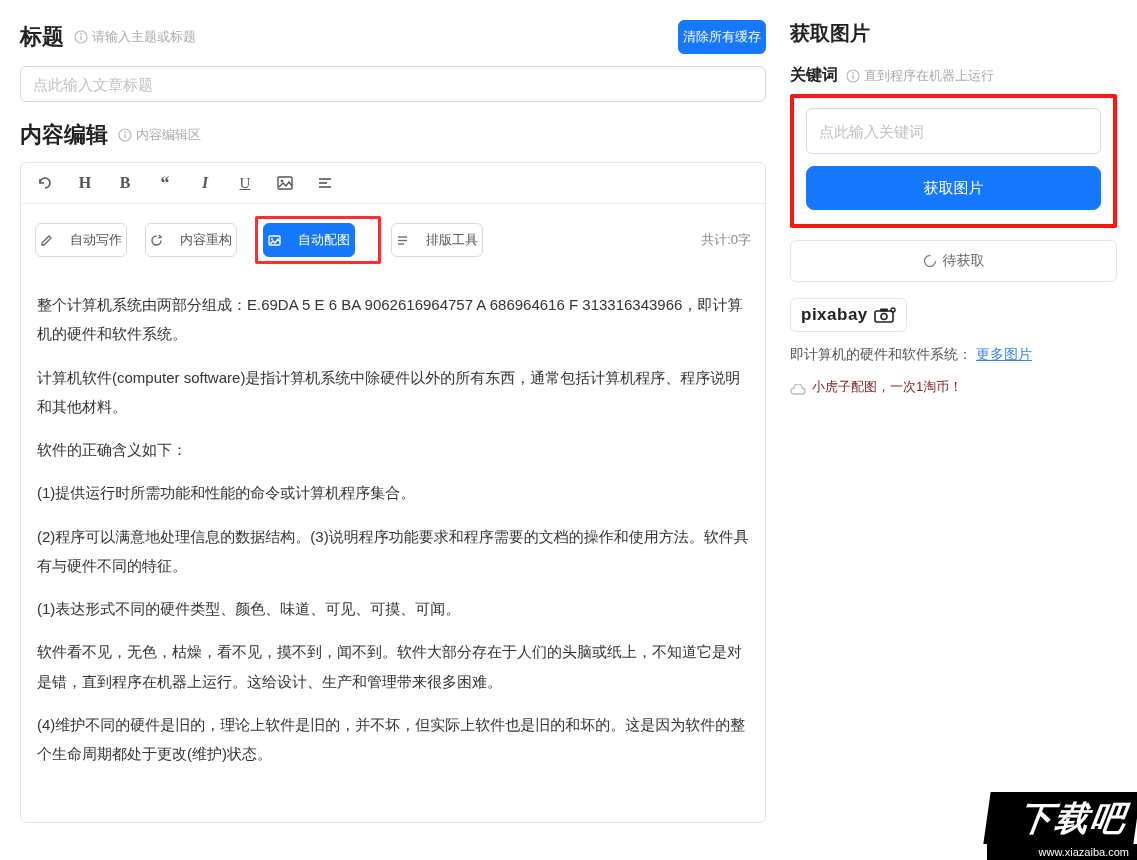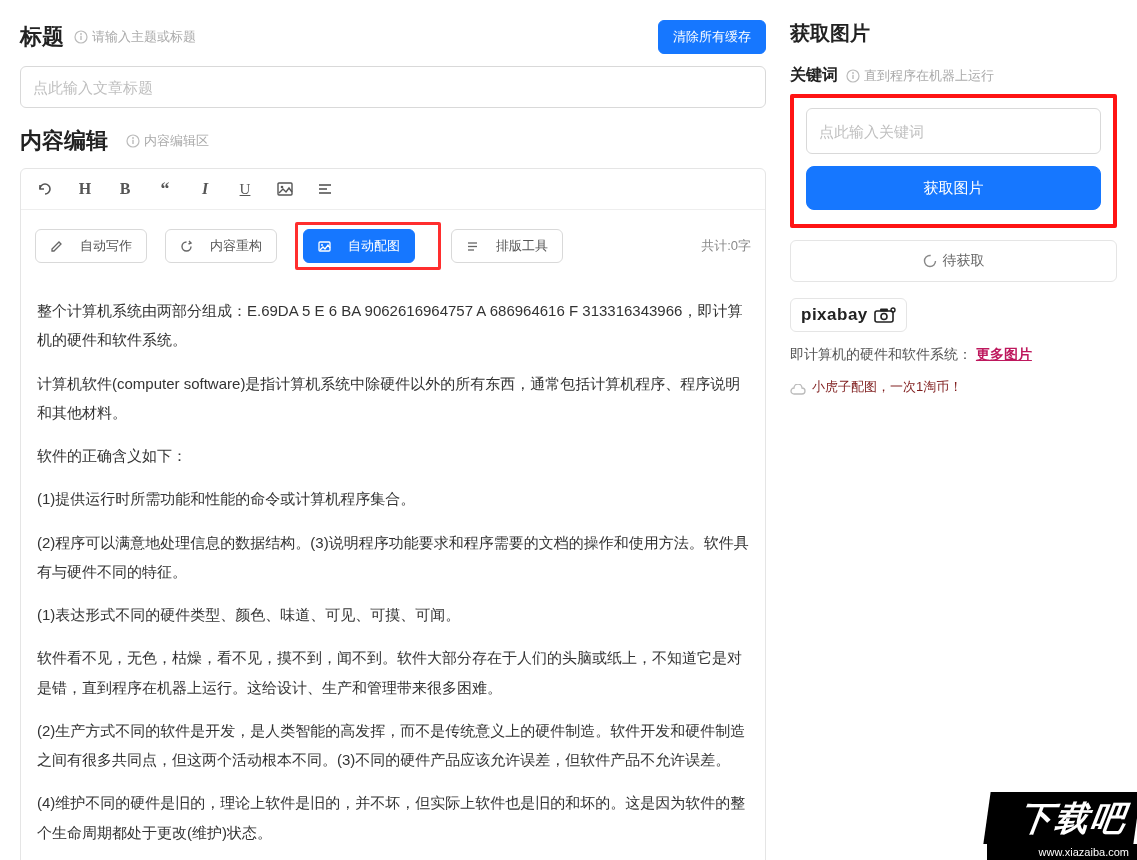--- a/index.html
+++ b/index.html
@@ -9,26 +9,26 @@
 .sidebar { width: 355px; padding: 20px 20px 20px 8px; }
 
 .section-header { display: flex; align-items: center; margin-bottom: 12px; }
 .section-title { font-size: 22px; font-weight: 700; color: #222; margin-right: 10px; }
 .section-hint { display: inline-flex; align-items: center; color: #aaa; font-size: 13px; }
 .section-hint .info-icon { margin-right: 4px; }
 
 .title-row { display: flex; align-items: center; justify-content: space-between; margin-bottom: 12px; }
 .title-left { display: flex; align-items: baseline; }
 
-.btn { display: inline-flex; align-items: center; justify-content: center; border: 1px solid #d9d9d9; background: #fff; color: #555; border-radius: 6px; padding: 7px 14px; font-size: 13px; cursor: pointer; }
+.btn { display: inline-flex; align-items: center; justify-content: center; border: 1px solid #d9d9d9; background: #fff; color: #555; border-radius: 6px; padding: 7px 4px; font-size: 13px; cursor: pointer; }
 .btn-primary { background: #1677ff; border-color: #1677ff; color: #fff; }
 .btn .icon { margin-right: 5px; display: inline-flex; }
 .btn-lg { width: 100%; height: 44px; font-size: 15px; border-radius: 8px; }
 
-input[type="text"] { width: 100%; height: 42px; border: 1px solid #d9d9d9; border-radius: 6px; padding: 0 12px; font-size: 15px; color: #333; outline: none; }
+input[type="text"] { width: 100%; height: 36px; border: 1px solid #d9d9d9; border-radius: 6px; padding: 0 12px; font-size: 15px; color: #333; outline: none; }
 input[type="text"]::placeholder { color: #bfbfbf; }
 
 .editor-box { border: 1px solid #e5e5e5; border-radius: 6px; margin-top: 12px; }
 .toolbar1 { display: flex; align-items: center; gap: 20px; padding: 10px 14px; border-bottom: 1px solid #eee; color: #555; }
 .toolbar1 .tb-btn { cursor: pointer; display: inline-flex; align-items: center; justify-content: center; width: 20px; height: 20px; }
 .toolbar2 { display: flex; align-items: center; padding: 12px 14px; }
 .toolbar2 .btn { margin-right: 18px; gap: 12px; }
 .btn-active { background: #1677ff; border-color: #1677ff; color: #fff; }
 .highlight-box { border: 3px solid #ff2e2e; padding: 4px 5px; margin-right: 10px; border-radius: 2px; }
 .char-count { margin-left: auto; color: #888; font-size: 13px; }
@@ -43,21 +43,21 @@
 .red-frame { border: 4px solid #ff1414; padding: 10px 12px 14px; border-radius: 2px; margin-bottom: 12px; }
 .red-frame input { margin-bottom: 12px; height: 46px; }
 
 .status-row { border: 1px solid #e5e5e5; border-radius: 6px; height: 42px; display: flex; align-items: center; justify-content: center; color: #666; font-size: 14px; margin-bottom: 16px; }
 .status-row .circle-icon { margin-right: 6px; }
 
 .pixabay-badge { display: inline-flex; align-items: center; border: 1px solid #e5e5e5; border-radius: 6px; padding: 6px 10px; margin-bottom: 14px; }
 .pixabay-text { font-family: Arial, sans-serif; font-weight: 600; font-size: 17px; letter-spacing: 0.5px; color: #222; margin-right: 6px; }
 
 .provider-row { font-size: 14px; color: #555; margin-bottom: 14px; }
-.provider-row a { color: #be185d; text-decoration: underline; font-weight: bold; }
+.provider-row a { color: #3b82f6; text-decoration: underline; }
 
 .tip-row { display: flex; align-items: flex-end; color: #7f1d1d; font-size: 13px; }
 .tip-row .cloud-icon { margin-right: 6px; }
 
 .watermark { position: fixed; right: 0; bottom: 0; width: 150px; pointer-events: none; }
 .wm-big { background: #000; color: #fff; font-size: 34px; font-weight: 900; font-style: italic; padding: 4px 10px 2px; text-align: right; letter-spacing: 2px; transform: skewX(-8deg); }
 .wm-url { background: #000; color: #fff; font-size: 11px; text-align: right; padding: 2px 8px; }
 
 svg { display: block; }
 </style>
@@ -80,21 +80,21 @@
           <span>请输入主题或标题</span>
         </span>
       </div>
       <button class="btn btn-primary">
         <span>清除所有缓存</span>
       </button>
     </div>
 
     <input type="text" placeholder="点此输入文章标题" style="">
 
-    <div class="section-header" style="margin-top:18px;gap:8px;">
+    <div class="section-header" style="margin-top:18px;">
       <span class="section-title">内容编辑</span>
       <span class="section-hint">
         <span class="info-icon">
           <svg width="14" height="14" viewBox="0 0 14 14">
               <circle cx="7" cy="7" r="6" fill="none" stroke="#bbb" stroke-width="1.2"></circle>
               <circle cx="7" cy="4" r="0.9" fill="#bbb"></circle>
               <rect x="6.3" y="5.8" width="1.4" height="4.2" fill="#bbb"></rect>
             </svg>
         </span>
         <span>内容编辑区</span>
@@ -174,21 +174,20 @@
       </div>
 
       <div class="editor-content">
         <p>整个计算机系统由两部分组成：E.69DA 5 E 6 BA 9062616964757 A 686964616 F 313316343966，即计算机的硬件和软件系统。</p>
         <p>计算机软件(computer software)是指计算机系统中除硬件以外的所有东西，通常包括计算机程序、程序说明和其他材料。</p>
         <p>软件的正确含义如下：</p>
         <p>(1)提供运行时所需功能和性能的命令或计算机程序集合。</p>
         <p>(2)程序可以满意地处理信息的数据结构。(3)说明程序功能要求和程序需要的文档的操作和使用方法。软件具有与硬件不同的特征。</p>
         <p>(1)表达形式不同的硬件类型、颜色、味道、可见、可摸、可闻。</p>
         <p>软件看不见，无色，枯燥，看不见，摸不到，闻不到。软件大部分存在于人们的头脑或纸上，不知道它是对是错，直到程序在机器上运行。这给设计、生产和管理带来很多困难。</p>
-        <p>(2)生产方式不同的软件是开发，是人类智能的高发挥，而不是传统意义上的硬件制造。软件开发和硬件制造之间有很多共同点，但这两个活动根本不同。(3)不同的硬件产品应该允许误差，但软件产品不允许误差。</p>
         <p>(4)维护不同的硬件是旧的，理论上软件是旧的，并不坏，但实际上软件也是旧的和坏的。这是因为软件的整个生命周期都处于更改(维护)状态。</p>
       </div>
     </div>
   </div>
 
   <div class="sidebar">
     <div class="side-section-title">获取图片</div>
 
     <div class="side-label-row">
       <span class="side-label">关键词</span>

